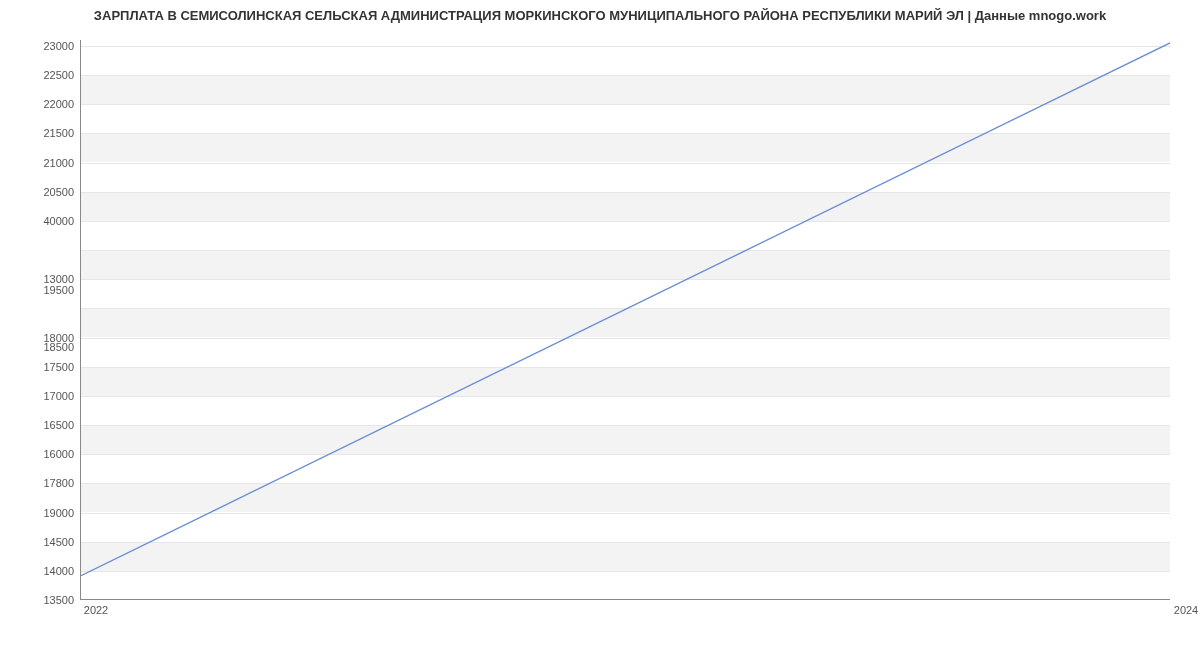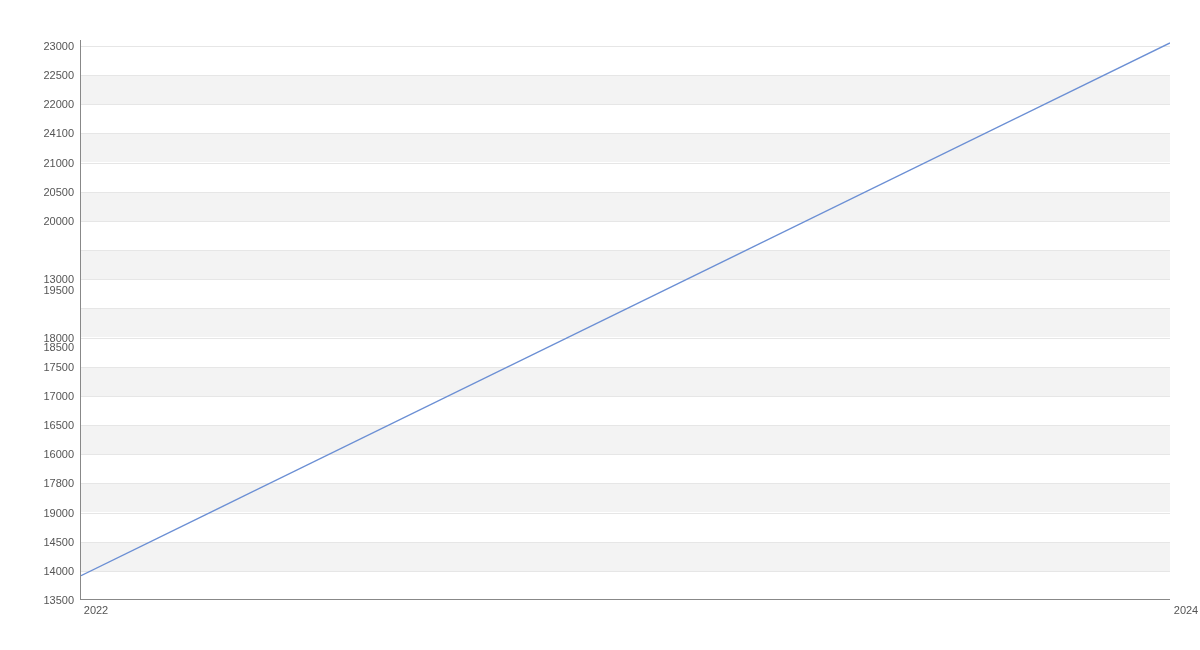--- a/index.html
+++ b/index.html
@@ -78,20 +78,21 @@
   .series-line {
     fill: none;
     stroke: #6b8fd4;
     stroke-width: 1.4;
   }
 </style>
 </head>
 <body>
 
 <div class="chart-wrap">
+  <div class="title">ЗАРПЛАТА В СЕМИСОЛИНСКАЯ СЕЛЬСКАЯ АДМИНИСТРАЦИЯ МОРКИНСКОГО МУНИЦИПАЛЬНОГО РАЙОНА РЕСПУБЛИКИ МАРИЙ ЭЛ | Данные mnogo.work</div>
 
   <div class="plot" id="plot">
     <div class="band" style="top: 501.667px; height: 29.1667px;"></div>
       <div class="grid" style="top: 530.833px;"></div>
       <div class="grid" style="top: 501.667px;"></div>
       <div class="band" style="top: 443.333px; height: 29.1667px;"></div>
       <div class="grid" style="top: 472.5px;"></div>
       <div class="grid" style="top: 443.333px;"></div>
       <div class="band" style="top: 385px; height: 29.1667px;"></div>
       <div class="grid" style="top: 414.167px;"></div>
@@ -125,22 +126,22 @@
     <div class="ytick" style="top: 512.5px;">19000</div>
     <div class="ytick" style="top: 483.333px;">17800</div>
     <div class="ytick" style="top: 454.167px;">16000</div>
     <div class="ytick" style="top: 425px;">16500</div>
     <div class="ytick" style="top: 395.833px;">17000</div>
     <div class="ytick" style="top: 366.667px;">17500</div>
     <div class="ytick" style="top: 337.5px;">18000</div>
     <div class="ytick" style="top: 308.333px; margin-top: 39px;">18500</div>
     <div class="ytick" style="top: 279.167px;">13000</div>
     <div class="ytick" style="top: 250px; margin-top: 40px;">19500</div>
-    <div class="ytick" style="top: 220.833px;">20000</div>
+    <div class="ytick" style="top: 220.833px;">40000</div>
     <div class="ytick" style="top: 191.667px;">20500</div>
     <div class="ytick" style="top: 162.5px;">21000</div>
-    <div class="ytick" style="top: 133.333px;">24100</div>
+    <div class="ytick" style="top: 133.333px;">21500</div>
     <div class="ytick" style="top: 104.167px;">22000</div>
     <div class="ytick" style="top: 75px;">22500</div>
     <div class="ytick" style="top: 45.8333px;">23000</div>
     <div class="xtick" style="left: 80px;">2022</div>
     <div class="xtick" style="left: 1170px;">2024</div>
   </div>
 
 </body></html>

